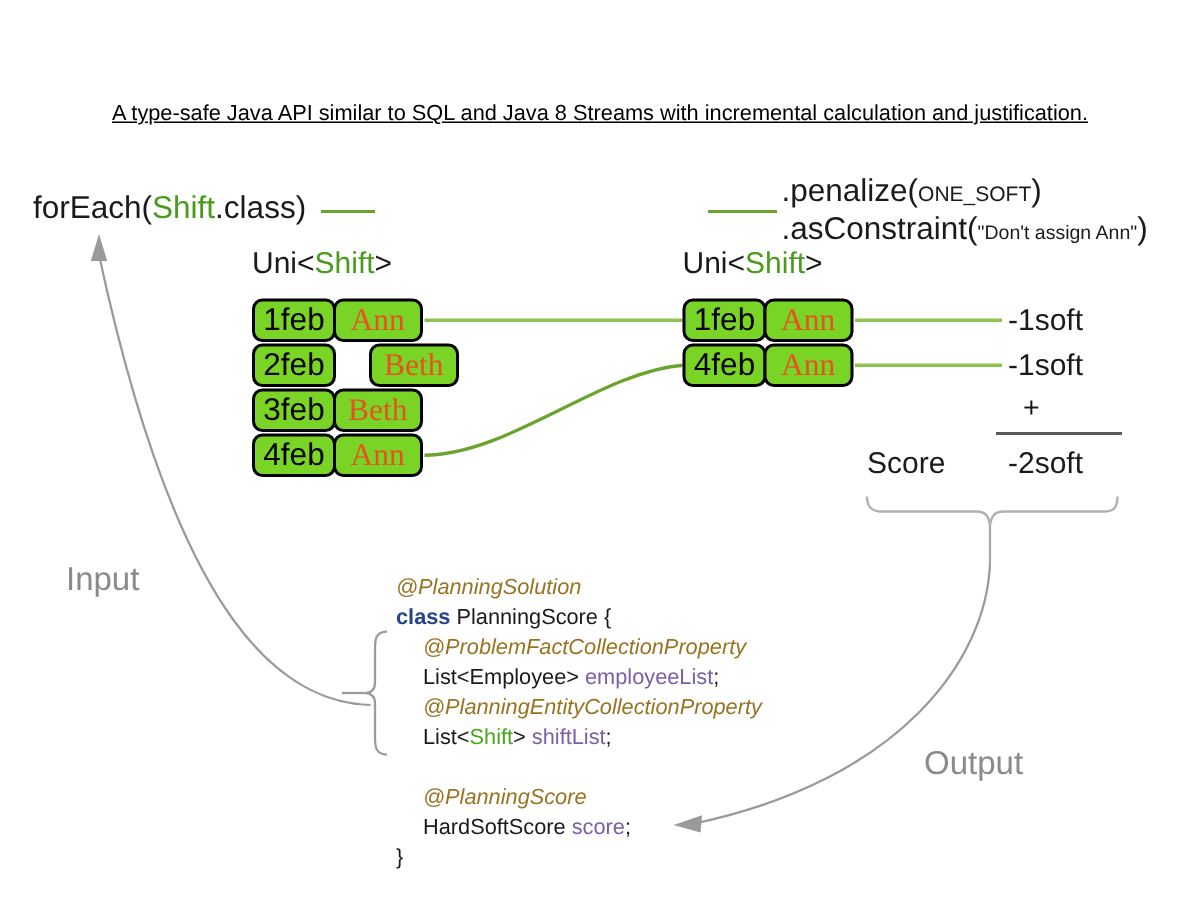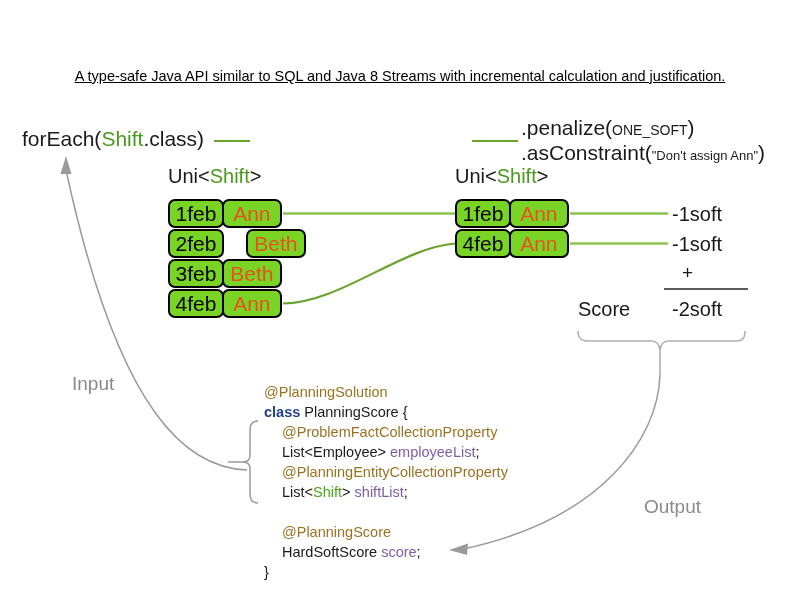--- a/index.html
+++ b/index.html
@@ -51,21 +51,21 @@
     position:absolute;display:flex;align-items:stretch;
     height:29px;
   }
   .cell{
     border:2.2px solid #000;border-radius:7px;
     background:#79d426;
     display:flex;align-items:center;justify-content:center;
     font-size:21px;line-height:1;box-sizing:border-box;
   }
   .cell.date{width:56px;color:#000;}
-  .cell.emp{width:60px;color:#e8521e;margin-left:-2.2px;}
+  .cell.emp{width:60px;color:#e8521e;margin-left:-2.2px;font-family:Liberation Serif, serif;}
 
   
   #f-l0{left:168px;top:199px;}
   #f-l1{left:168px;top:229px;gap:24px;}
   #f-l2{left:168px;top:259px;}
   #f-l3{left:168px;top:289px;}
   
   #f-r0{left:455px;top:199px;}
   #f-r1{left:455px;top:229px;}
 
@@ -73,37 +73,37 @@
   .score-txt{position:absolute;font-size:20px;color:#1a1a1a;white-space:nowrap;}
   #s0{left:672px;top:203px;}
   #s1{left:672px;top:233px;}
   #plus{left:682px;top:262px;font-size:19px;}
   #score-label{left:578px;top:298px;}
   #total{left:672px;top:298px;}
   #sum-rule{position:absolute;left:664px;top:288px;width:84px;height:2px;background:#5a5a5a;}
 
   
   .code{position:absolute;font-size:14.5px;line-height:20px;white-space:pre;}
-  .ann{color:#9a7322;}
+  .ann{color:#9a7322;font-style:italic;}
   .kw{color:#24438c;font-weight:bold;}
   .typ{color:#1a1a1a;}
   .var{color:#7b5ea8;}
   .gclass{color:#49a81a;}
   #code-1{left:264px;top:382px;}
   #code-2{left:264px;top:402px;}
   #code-3{left:282px;top:422px;}
   #code-4{left:282px;top:442px;}
   #code-5{left:282px;top:462px;}
   #code-6{left:282px;top:482px;}
   #code-7{left:282px;top:522px;}
   #code-8{left:282px;top:542px;}
   #code-9{left:264px;top:562px;}
 
   
-  .glabel{position:absolute;font-size:19px;color:#8a8a8a;margin-left:28px;}
+  .glabel{position:absolute;font-size:22px;color:#8a8a8a;}
   #lbl-input{left:44px;top:373px;}
   #lbl-output{left:616px;top:496px;}
 
   svg.overlay{position:absolute;left:0;top:0;width:800px;height:600px;pointer-events:none;}
 </style>
 </head>
 <body>
 
 <div id="stage">
 

